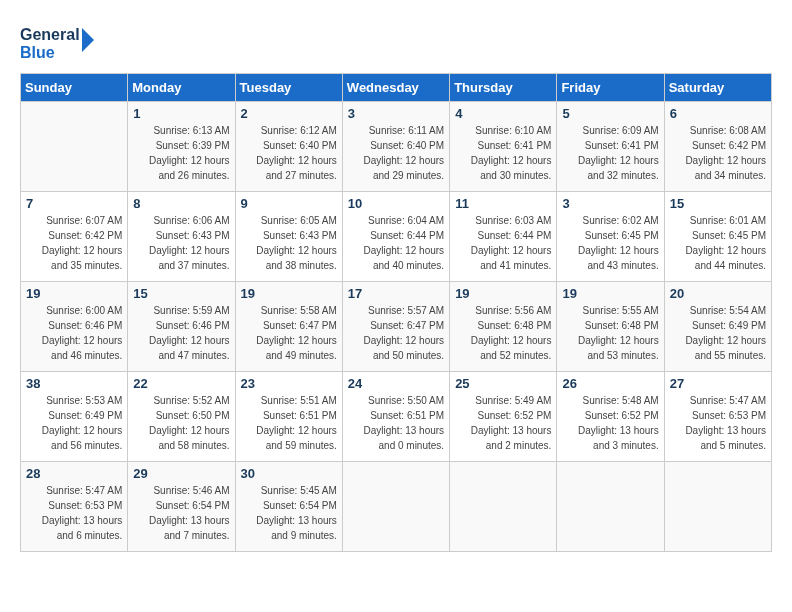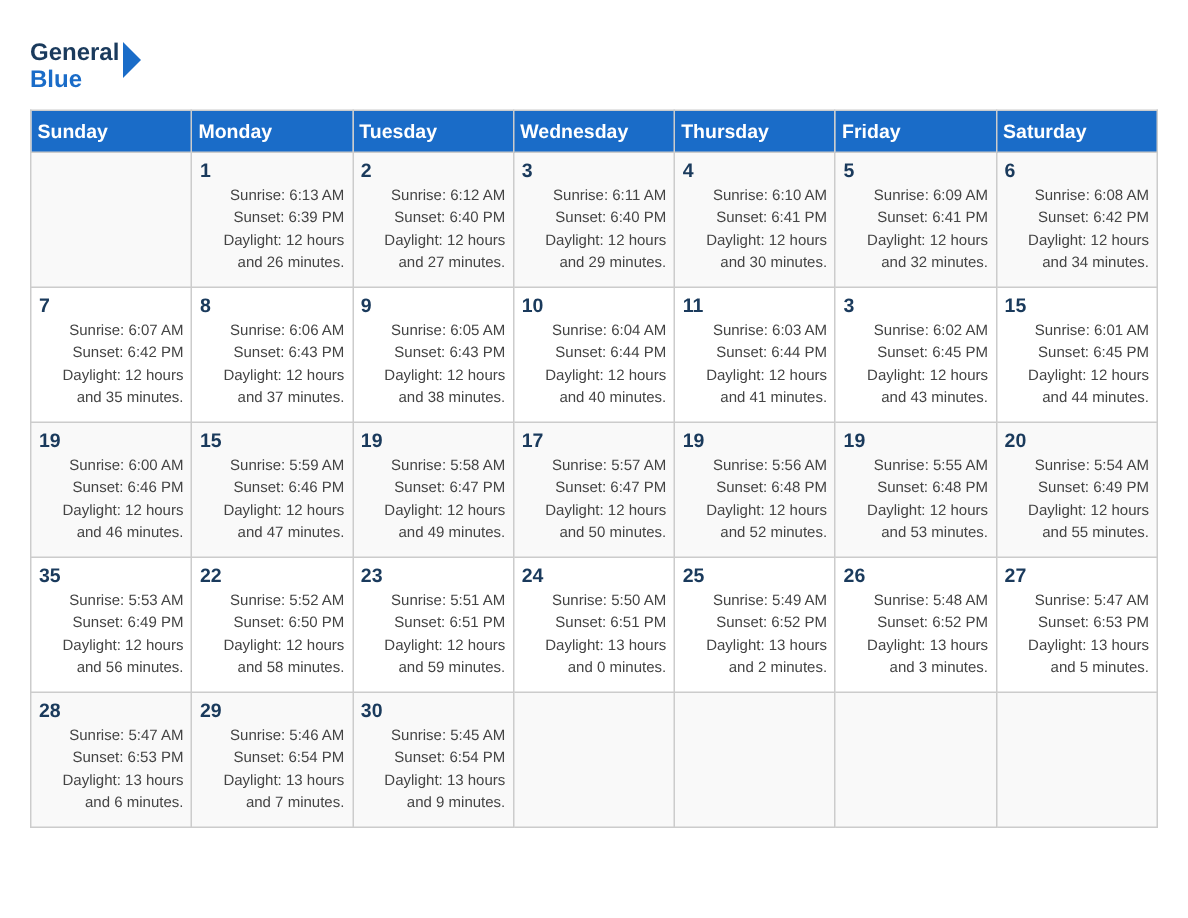--- a/index.html
+++ b/index.html
@@ -189,21 +189,21 @@
           <span class="day-num">19</span>
           <div class="day-info">Sunrise: 5:55 AM<br>Sunset: 6:48 PM<br>Daylight: 12 hours and 53 minutes.</div>
         </td>
         <td>
           <span class="day-num">20</span>
           <div class="day-info">Sunrise: 5:54 AM<br>Sunset: 6:49 PM<br>Daylight: 12 hours and 55 minutes.</div>
         </td>
       </tr>
       <tr>
         <td>
-          <span class="day-num">35</span>
+          <span class="day-num">38</span>
           <div class="day-info">Sunrise: 5:53 AM<br>Sunset: 6:49 PM<br>Daylight: 12 hours and 56 minutes.</div>
         </td>
         <td>
           <span class="day-num">22</span>
           <div class="day-info">Sunrise: 5:52 AM<br>Sunset: 6:50 PM<br>Daylight: 12 hours and 58 minutes.</div>
         </td>
         <td>
           <span class="day-num">23</span>
           <div class="day-info">Sunrise: 5:51 AM<br>Sunset: 6:51 PM<br>Daylight: 12 hours and 59 minutes.</div>
         </td>

